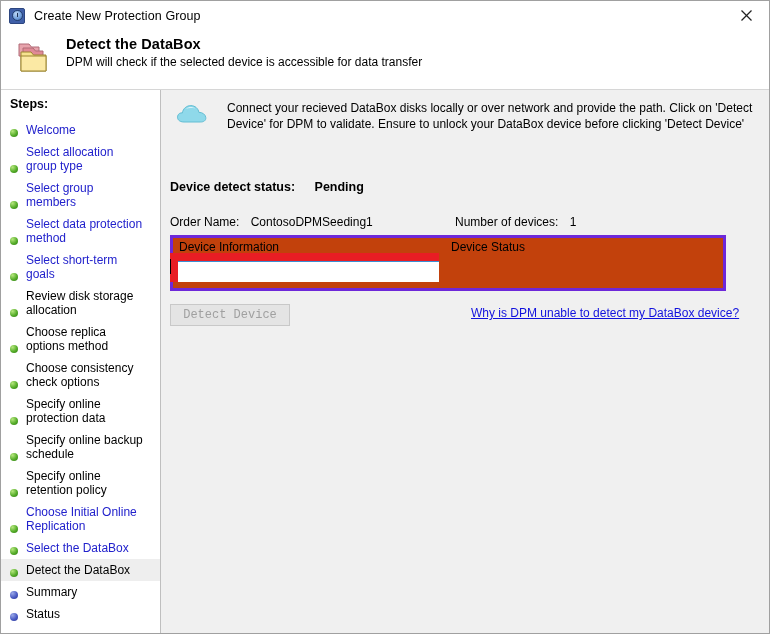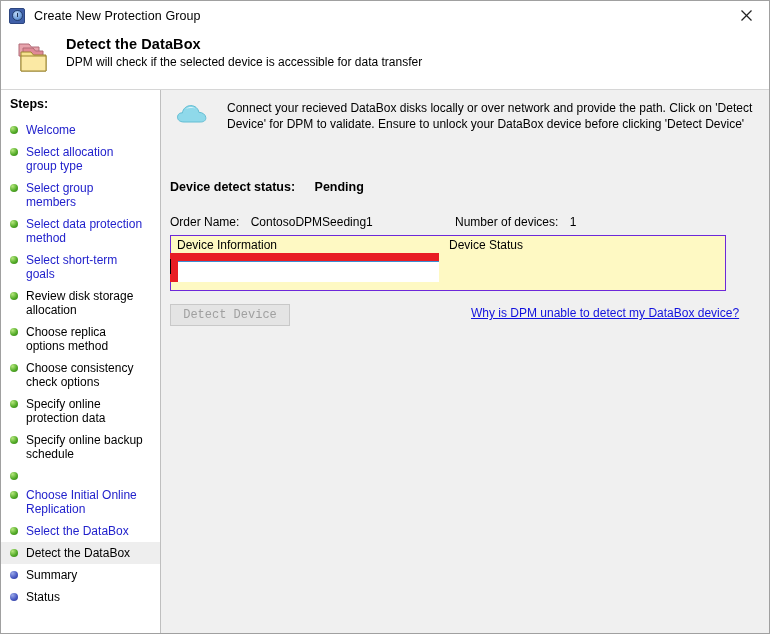--- a/index.html
+++ b/index.html
@@ -142,21 +142,21 @@
     position: relative;
   }
   .steps-title {
     font-weight: bold;
     font-size: 12.5px;
     padding: 1px 0 8px 9px;
     color: #000;
   }
   .step {
     display: flex;
-    align-items: flex-start;
+    align-items: flex-end;
     padding: 4px 16px 4px 9px;
     box-sizing: border-box;
     line-height: 14px;
   }
   .step.current {
     background: #eeeeee;
   }
   .bullet {
     width: 8px;
     height: 8px;
@@ -230,22 +230,22 @@
     top: 0;
   }
 
   
   .listbox {
     position: absolute;
     left: 9px;
     top: 145px;
     width: 556px;
     height: 56px;
-    background: #fef9c3;
-    border: 1px solid #6d28d9;
+    background: #c2410c;
+    border: 3px solid #6d28d9;
     box-sizing: border-box;
   }
   .listbox-headers {
     position: relative;
     height: 18px;
     font-size: 12px;
     padding-top: 2px;
     box-sizing: border-box;
   }
   .col-device-info {
@@ -394,20 +394,21 @@
           <div class="step">
             <span class="bullet"></span>
             <span class="step-label">Specify online protection data</span>
           </div>
           <div class="step">
             <span class="bullet"></span>
             <span class="step-label">Specify online backup schedule</span>
           </div>
           <div class="step">
             <span class="bullet"></span>
+            <span class="step-label">Specify online retention policy</span>
           </div>
           <div class="step">
             <span class="bullet"></span>
             <span class="step-label link">Choose Initial Online Replication</span>
           </div>
           <div class="step">
             <span class="bullet"></span>
             <span class="step-label link">Select the DataBox</span>
           </div>
           <div class="step current">

